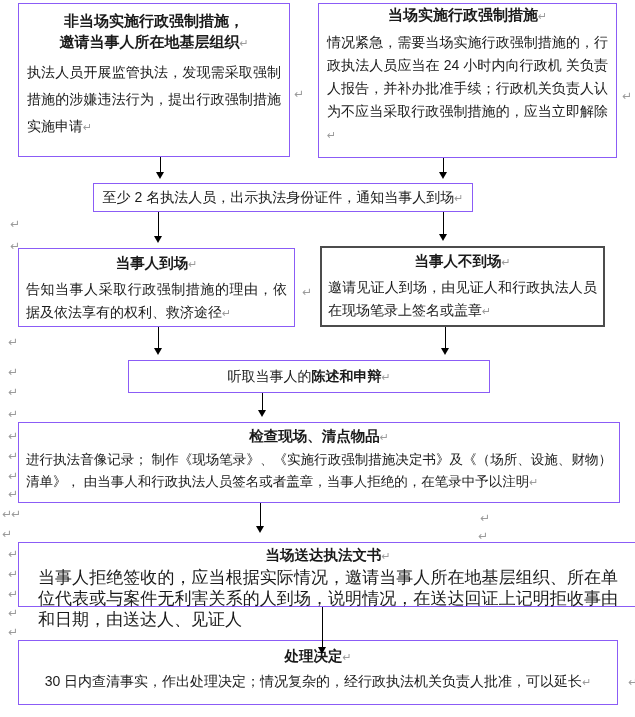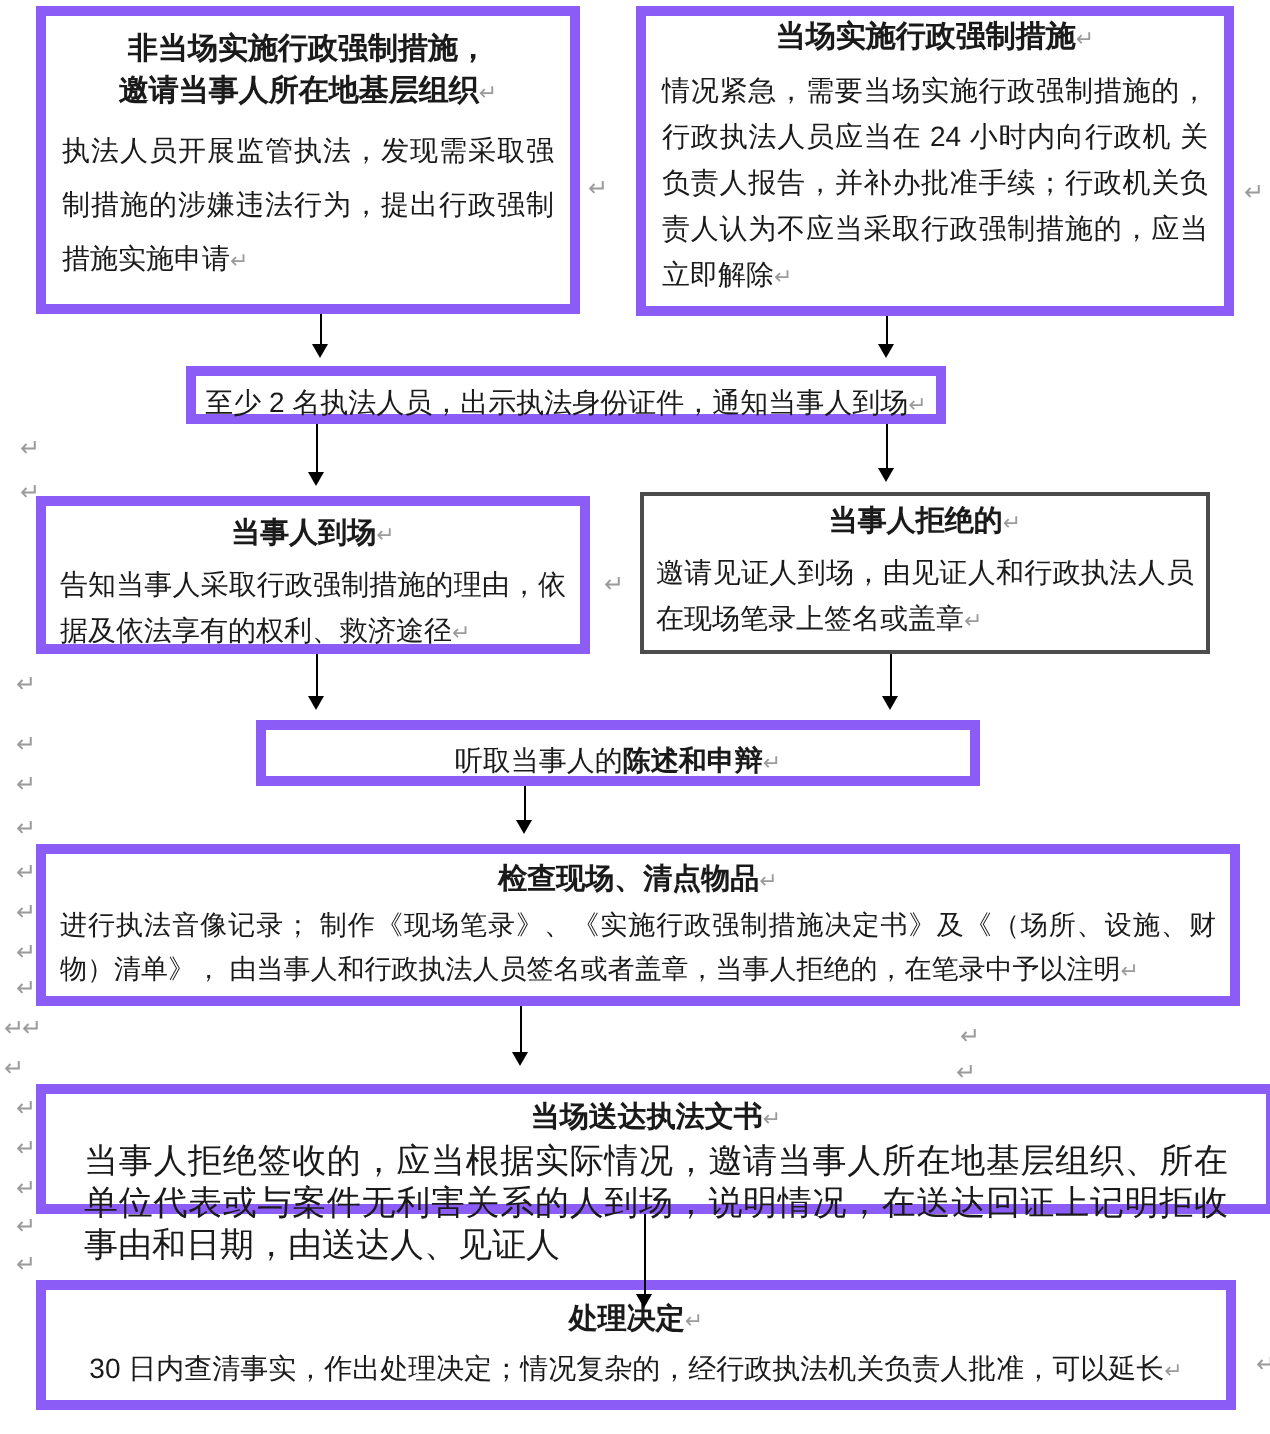--- a/index.html
+++ b/index.html
@@ -1,18 +1,18 @@
 <!DOCTYPE html>
 <html><head>
 <meta charset="utf-8">
 <style>
   html,body{margin:0;padding:0;background:#fff;}
   #canvas{position:relative;width:635px;height:717px;background:#ffffff;overflow:hidden;
           font-family:"Liberation Sans","DejaVu Sans",sans-serif;color:#1a1a1a;}
-  .box{position:absolute;border:5px solid #8b5cf6;background:#fff;box-sizing:border-box;}
+  .box{position:absolute;border:1px solid #8b5cf6;background:#fff;box-sizing:border-box;}
   .box-em{border:2px solid #4c4c4c;}
   .ttl{font-weight:bold;text-align:center;}
   .bd{text-align:justify;}
   .pmark{color:#9b9b9b;font-size:11px;font-weight:normal;font-family:"DejaVu Sans",sans-serif;}
   .margin-mark{position:absolute;color:#9b9b9b;font-size:12px;line-height:12px;
                font-family:"DejaVu Sans",sans-serif;}
   .arrow{position:absolute;width:1px;background:#000;}
   .arrow::after{content:"";position:absolute;left:-4px;bottom:-7px;width:0;height:0;
                 border:4px solid transparent;border-top:7px solid #000;}
 </style>
@@ -48,21 +48,21 @@
     <div class="ttl" style="font-size:14.5px;line-height:21px;">
       <span>当事人到场</span><span class="pmark">↵</span>
     </div>
     <div class="bd" style="font-size:14px;line-height:23px;margin-top:3px;">
       <span>告知当事人采取行政强制措施的理由，依据及依法享有的权利、救济途径</span><span class="pmark">↵</span>
     </div>
   </div>
 
   <div class="box box-em" style="left:320px;top:246px;width:285px;height:81px;padding:3px 6px 0;">
     <div class="ttl" style="font-size:14.5px;line-height:21px;">
-      <span>当事人拒绝的</span><span class="pmark">↵</span>
+      <span>当事人不到场</span><span class="pmark">↵</span>
     </div>
     <div class="bd" style="font-size:14px;line-height:23px;margin-top:3px;">
       <span>邀请见证人到场，由见证人和行政执法人员在现场笔录上签名或盖章</span><span class="pmark">↵</span>
     </div>
   </div>
 
   <div class="box" style="left:128px;top:360px;width:362px;height:33px;text-align:center;font-size:14px;line-height:31px;">
     <span>听取当事人的</span><span style="font-weight:bold;">陈述和申辩</span><span class="pmark">↵</span>
   </div>
 

